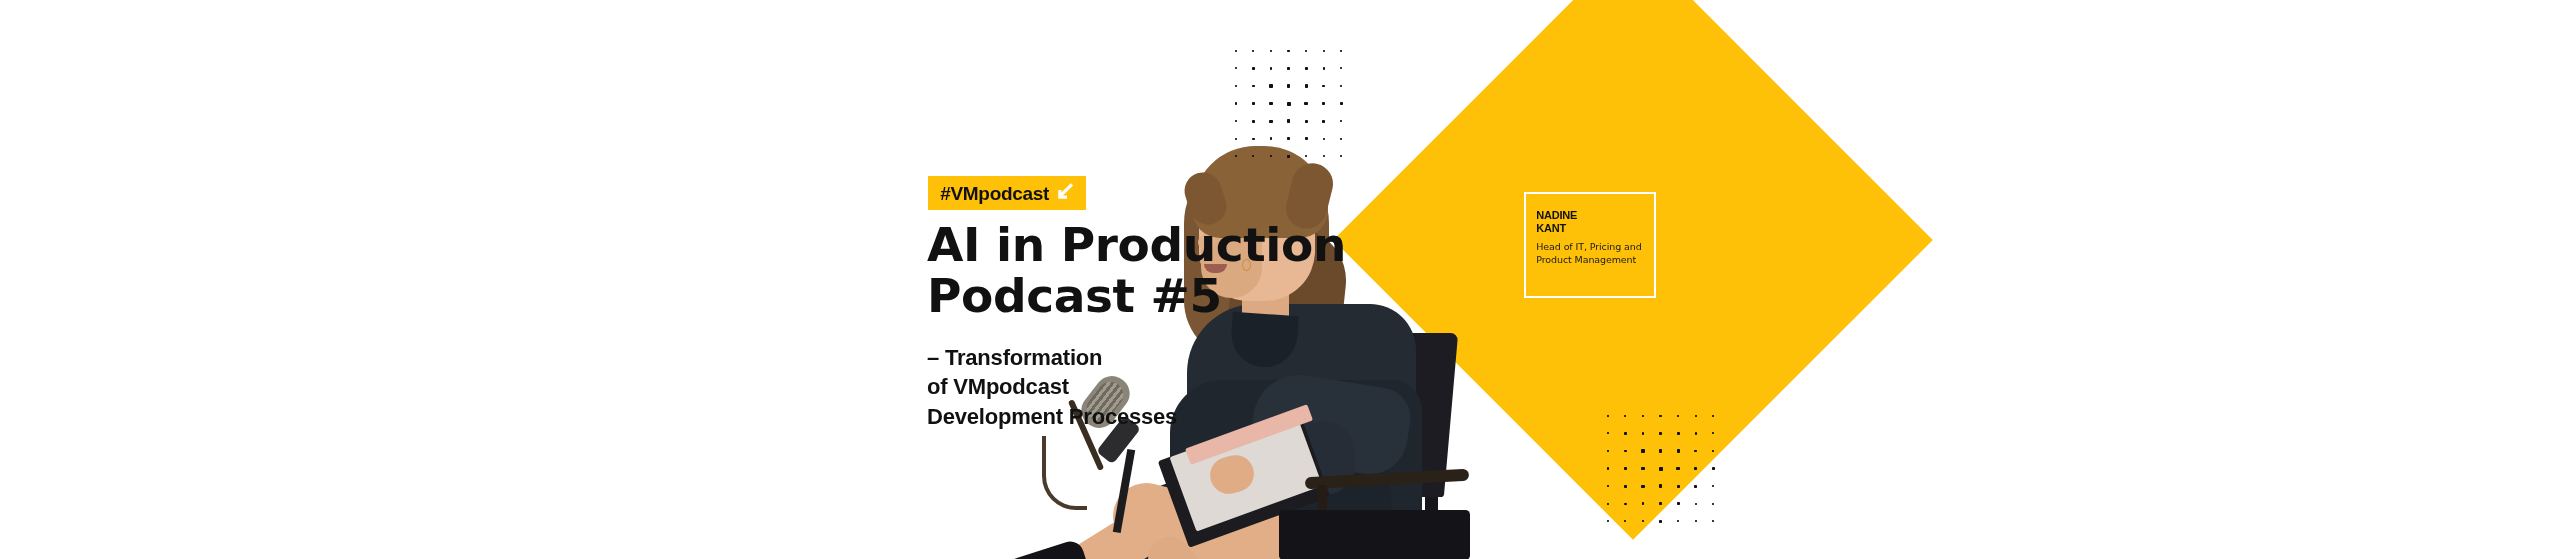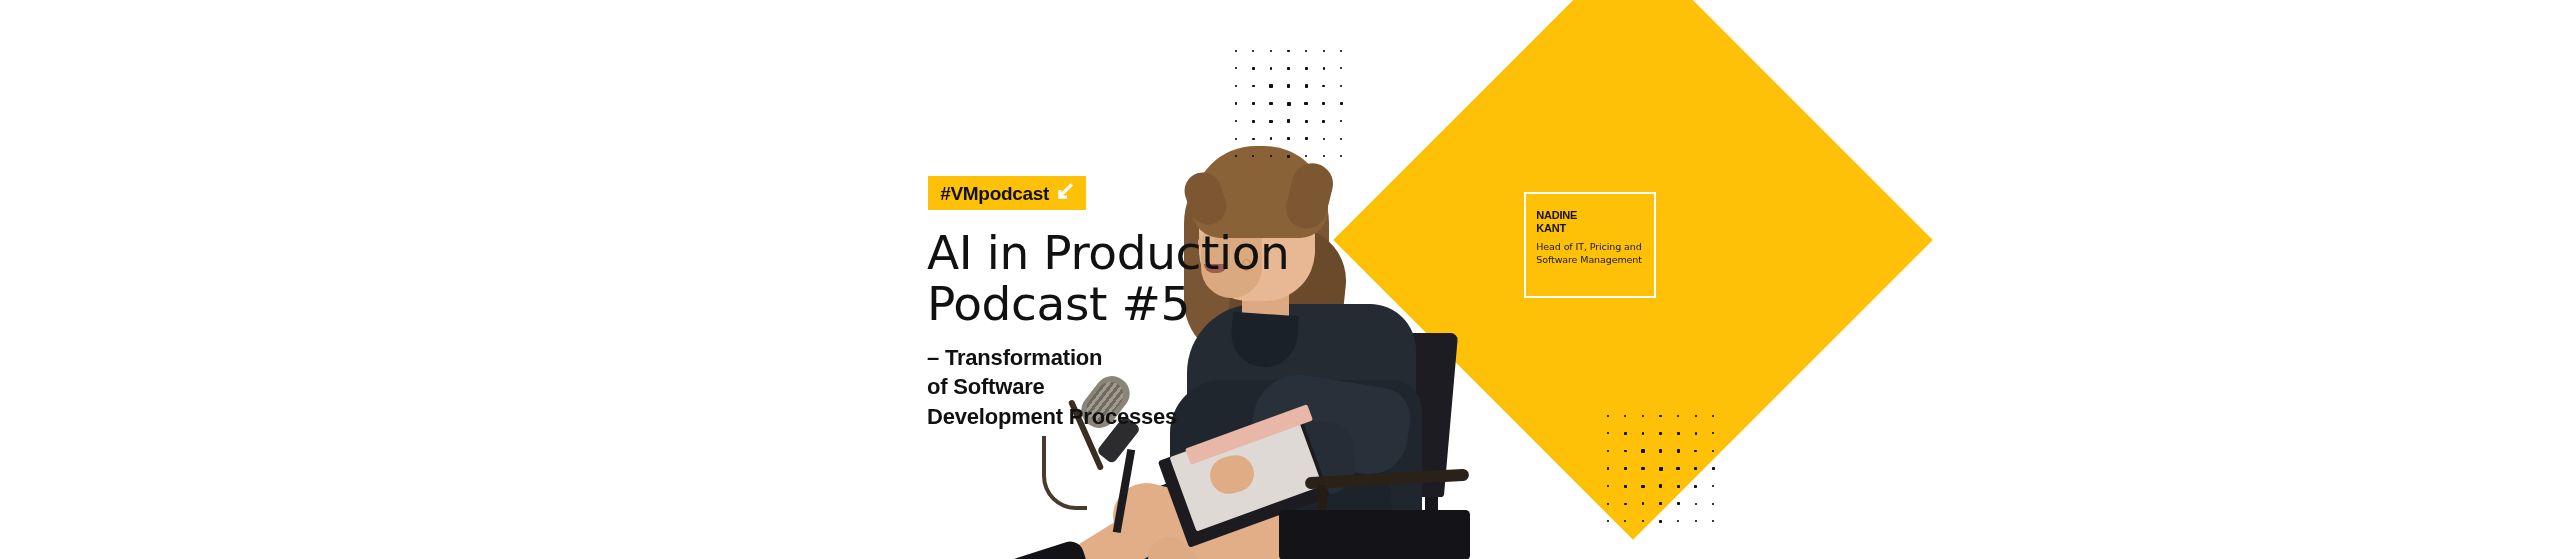--- a/index.html
+++ b/index.html
@@ -358,23 +358,23 @@
     color: #111111;
     line-height: 1;
     white-space: nowrap;
   }
   .badge-arrow { display: block; }
 
   
   .headline {
     position: absolute;
     left: 927px;
-    top: 228px;
+    top: 220px;
     font-family: "DejaVu Sans", sans-serif;
-    font-weight: 400;
+    font-weight: 700;
     font-size: 47px;
     line-height: 1.08;
     letter-spacing: -0.4px;
     color: #111111;
     white-space: pre-line;
   }
 
   
   .subtitle {
     position: absolute;
@@ -784,26 +784,26 @@
         <path d="M22 3 L7.5 17.5" stroke="#ffffff" stroke-width="4.2" fill="none"></path>
         <path d="M4.2 21.8 L4.2 10.5 L8.4 10.5 L8.4 17.6 L15.6 17.6 L15.6 21.8 Z" fill="#ffffff"></path>
       </svg>
     </span>
   </div>
 
   <div class="headline">AI in Production
 Podcast #5</div>
 
   <div class="subtitle">– Transformation
-of Software
+of VMpodcast
 Development Processes</div>
 
   <div class="speaker-card">
     <div class="speaker-card-inner">
       <div class="speaker-name">NADINE
 KANT</div>
       <div class="speaker-role">Head of IT, Pricing and
-Software Management</div>
+Product Management</div>
     </div>
   </div>
 
 </div>
 
 
 </body></html>

